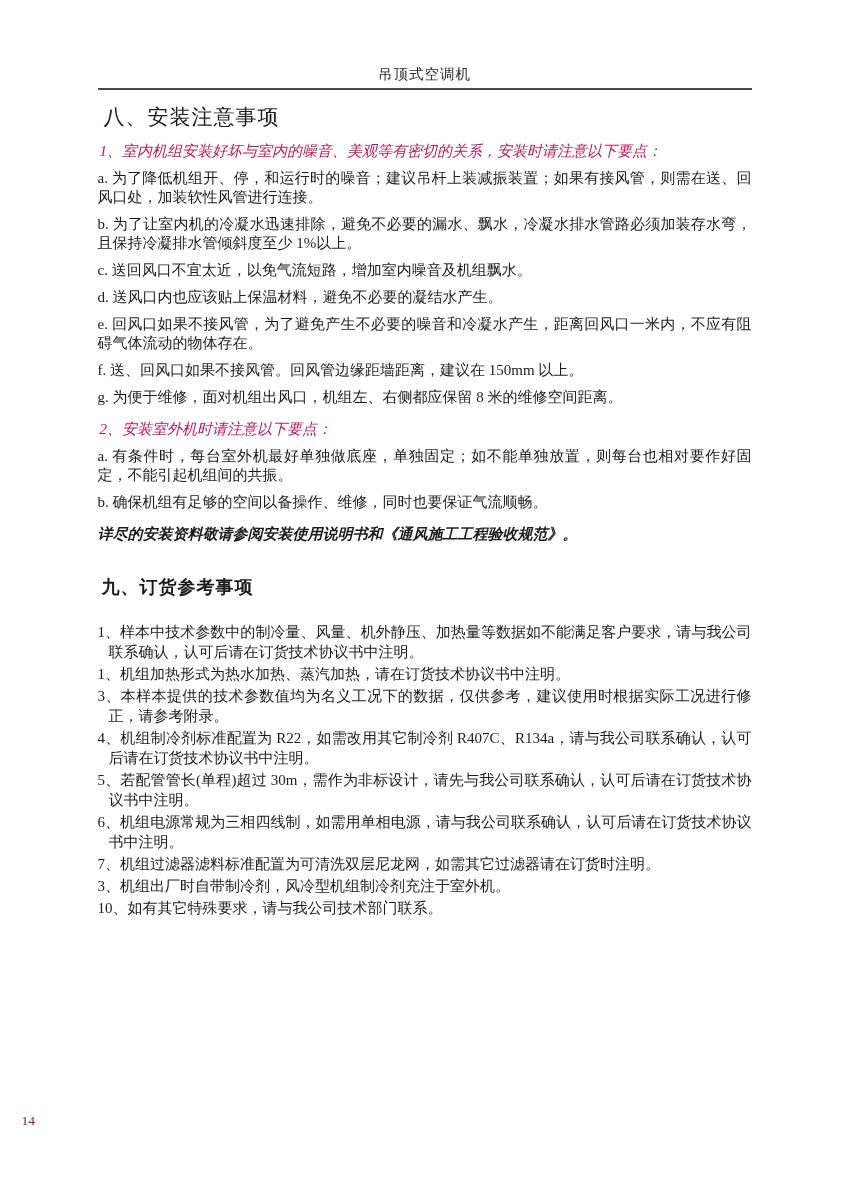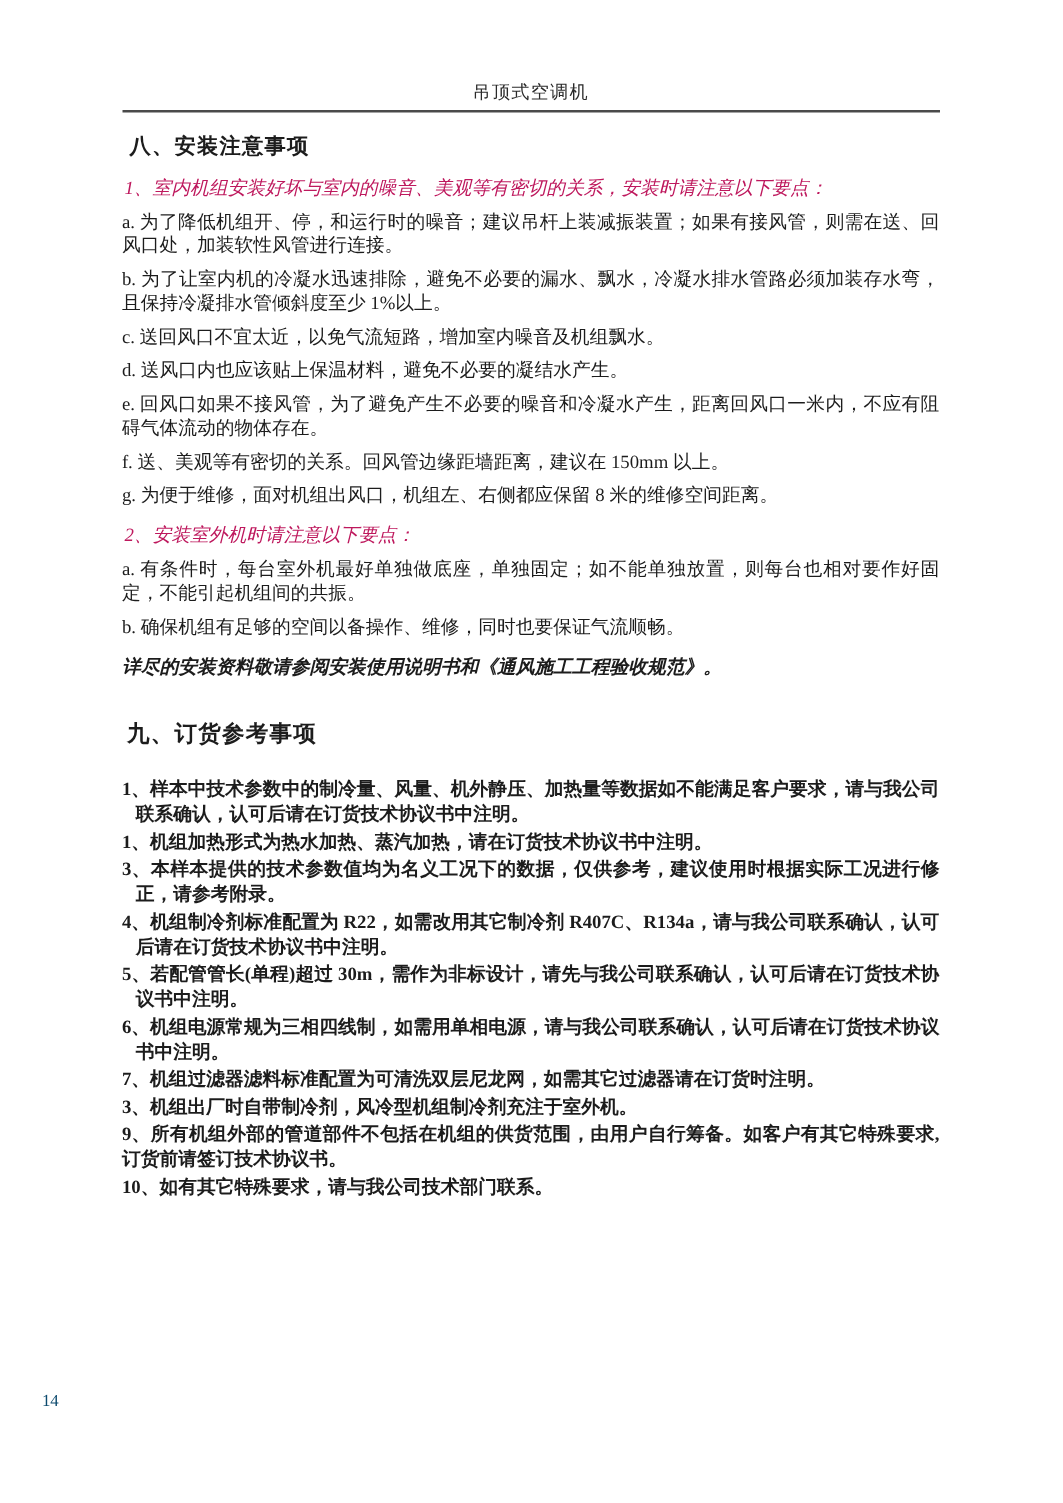--- a/index.html
+++ b/index.html
@@ -21,23 +21,23 @@
     line-height: 17px;
     color: #2a2a2a;
     letter-spacing: 1px;
   }
   .header-rule {
     height: 0;
     border-bottom: 2px solid #4a4a4a;
     margin-top: 5px;
   }
   .sec8-heading {
-    font-size: 17px;
+    font-size: 21px;
     line-height: 24px;
-    font-weight: bold;
+    font-weight: normal;
     margin: 15px 0 0 6px;
     letter-spacing: 1px;
   }
   .intro-line {
     font-style: italic;
     font-size: 15px;
     line-height: 19px;
     margin: 13px 0 0 2px;
     color: #be185d;
   }
@@ -62,34 +62,33 @@
     letter-spacing: 1px;
   }
   .ref-list { margin-top: 24px; }
   .ref-item {
     font-size: 15px;
     line-height: 20px;
     margin: 0 0 2px 0;
     text-align: justify;
     padding-left: 11px;
     text-indent: -11px;
-    font-weight: bold;
   }
   .ref-item.no-hang {
     padding-left: 0;
     text-indent: 0;
   }
   .page-number {
     position: absolute;
     top: 1113px;
-    left: 12px;
+    left: 0;
     width: 100%;
     text-align: left;
     font-size: 13.5px;
-    color: #0c4a6e;
+    color: #7f1d1d;
   }
 </style>
 </head>
 <body>
 
 <div class="page">
 
   <div>
     <div class="running-header-title">吊顶式空调机</div>
     <div class="header-rule"></div>
@@ -97,40 +96,39 @@
 
   <div class="sec8-heading">八、安装注意事项</div>
 
   <div class="intro-line">1、室内机组安装好坏与室内的噪音、美观等有密切的关系，安装时请注意以下要点：</div>
 
   <div class="para">a. 为了降低机组开、停，和运行时的噪音；建议吊杆上装减振装置；如果有接风管，则需在送、回风口处，加装软性风管进行连接。</div>
   <div class="para">b. 为了让室内机的冷凝水迅速排除，避免不必要的漏水、飘水，冷凝水排水管路必须加装存水弯，且保持冷凝排水管倾斜度至少 1%以上。</div>
   <div class="para">c. 送回风口不宜太近，以免气流短路，增加室内噪音及机组飘水。</div>
   <div class="para">d. 送风口内也应该贴上保温材料，避免不必要的凝结水产生。</div>
   <div class="para">e. 回风口如果不接风管，为了避免产生不必要的噪音和冷凝水产生，距离回风口一米内，不应有阻碍气体流动的物体存在。</div>
-  <div class="para">f. 送、美观等有密切的关系。回风管边缘距墙距离，建议在 150mm 以上。</div>
+  <div class="para">f. 送、回风口如果不接风管。回风管边缘距墙距离，建议在 150mm 以上。</div>
   <div class="para">g. 为便于维修，面对机组出风口，机组左、右侧都应保留 8 米的维修空间距离。</div>
 
   <div class="intro-line">2、安装室外机时请注意以下要点：</div>
 
   <div class="para">a. 有条件时，每台室外机最好单独做底座，单独固定；如不能单独放置，则每台也相对要作好固定，不能引起机组间的共振。</div>
   <div class="para">b. 确保机组有足够的空间以备操作、维修，同时也要保证气流顺畅。</div>
 
   <div class="note-line">详尽的安装资料敬请参阅安装使用说明书和《通风施工工程验收规范》。</div>
 
   <div class="sec9-heading">九、订货参考事项</div>
 
   <div class="ref-list">
     <div class="ref-item">1、样本中技术参数中的制冷量、风量、机外静压、加热量等数据如不能满足客户要求，请与我公司联系确认，认可后请在订货技术协议书中注明。</div>
     <div class="ref-item">1、机组加热形式为热水加热、蒸汽加热，请在订货技术协议书中注明。</div>
     <div class="ref-item">3、本样本提供的技术参数值均为名义工况下的数据，仅供参考，建议使用时根据实际工况进行修正，请参考附录。</div>
     <div class="ref-item">4、机组制冷剂标准配置为 R22，如需改用其它制冷剂 R407C、R134a，请与我公司联系确认，认可后请在订货技术协议书中注明。</div>
     <div class="ref-item">5、若配管管长(单程)超过 30m，需作为非标设计，请先与我公司联系确认，认可后请在订货技术协议书中注明。</div>
     <div class="ref-item">6、机组电源常规为三相四线制，如需用单相电源，请与我公司联系确认，认可后请在订货技术协议书中注明。</div>
     <div class="ref-item">7、机组过滤器滤料标准配置为可清洗双层尼龙网，如需其它过滤器请在订货时注明。</div>
     <div class="ref-item">3、机组出厂时自带制冷剂，风冷型机组制冷剂充注于室外机。</div>
-    <div class="ref-item no-hang">9、所有机组外部的管道部件不包括在机组的供货范围，由用户自行筹备。如客户有其它特殊要求,订货前请签订技术协议书。</div>
     <div class="ref-item">10、如有其它特殊要求，请与我公司技术部门联系。</div>
   </div>
 
   <div class="page-number">14</div>
 
 </div>
 
 </body></html>

